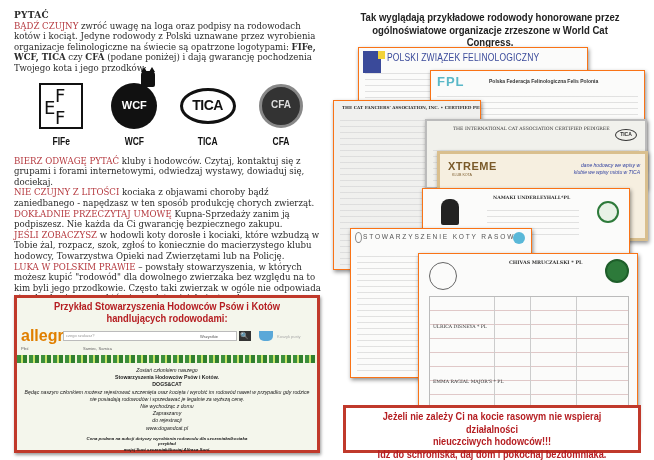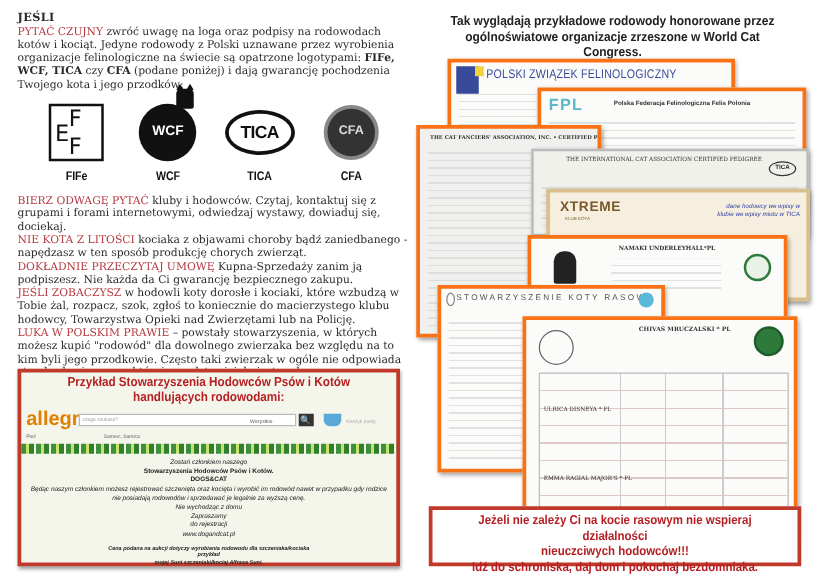--- a/index.html
+++ b/index.html
@@ -37,21 +37,21 @@
   .allegro-sub { display: flex; font-size: 4px; color: #666; margin: 2px 4px 0 4px; font-family: "Liberation Sans", sans-serif; }
   .allegro-sub span:first-child { width: 62px; }
   .border-strip { height: 8px; margin: 4px 0 4px 0; background: repeating-linear-gradient(90deg, #3c8f3c 0 4px, #c7e36a 4px 6px, #2f7f2f 6px 10px, #f2f7d8 10px 12px); }
   .ad-body { text-align: center; font-family: "Liberation Sans", sans-serif; font-style: italic; font-size: 5.2px; line-height: 7.2px; color: #222; padding: 0 6px; }
   .ad-body .bold { font-weight: bold; font-style: normal; }
   .ad-foot { font-size: 4.4px; line-height: 5.6px; margin-top: 4px; font-weight: bold; }
 
   
   .rtitle { position: absolute; left: 340px; top: 12px; width: 300px; text-align: center; font-family: "Liberation Sans", sans-serif; font-weight: bold; font-size: 10.4px; line-height: 12.5px; color: #222; transform: scaleX(0.92); }
 
-  .doc { position: absolute; background: #fbfbfa; border: 3px solid #f97316; box-shadow: 1px 2px 4px rgba(0,0,0,0.45); overflow: hidden; font-family: "Liberation Sans", sans-serif; }
+  .doc { position: absolute; background: #fbfbfa; border: 1px solid #f97316; box-shadow: 1px 2px 4px rgba(0,0,0,0.45); overflow: hidden; font-family: "Liberation Sans", sans-serif; }
   .doc .lines { position: absolute; left: 6px; right: 6px; bottom: 4px; top: 20px; background: repeating-linear-gradient(180deg, transparent 0 5px, #d6d6d6 5px 6px); opacity: 0.7; }
   .doc .hd { position: absolute; white-space: nowrap; }
 
   .d-pzf { left: 358px; top: 47px; width: 230px; height: 70px; }
   .d-pzf .hd { left: 28px; top: 4px; font-size: 10px; color: #3a4a9a; letter-spacing: 0.2px; transform: scaleX(0.85); transform-origin: left; }
   .d-pzf .catlogo { position: absolute; left: 4px; top: 3px; width: 18px; height: 22px; background: #3a4a9a; }
   .d-pzf .catlogo:after { content: ""; position: absolute; right: -4px; top: 0; width: 7px; height: 8px; background: #f2d23a; }
 
   .d-fpl { left: 430px; top: 70px; width: 215px; height: 100px; }
   .d-fpl .hd.fpl { left: 6px; top: 3px; font-size: 13px; color: #5ab8c8; font-weight: bold; letter-spacing: 1px; }
@@ -91,23 +91,23 @@
   .d-chivas .names { position: absolute; left: 14px; top: 70px; font-size: 4.6px; color: #333; font-family: "DejaVu Serif", serif; line-height: 6px; }
   .d-chivas .names2 { position: absolute; left: 14px; top: 125px; font-size: 4.6px; color: #333; font-family: "DejaVu Serif", serif; line-height: 6px; }
   .d-chivas .club { position: absolute; right: 6px; bottom: 8px; font-size: 3.4px; color: #444; text-align: center; line-height: 4.6px; font-weight: bold; }
   .warnbox { position: absolute; left: 343px; top: 405px; width: 298px; height: 48px; border: 3px solid #c0392b; background: #fff; text-align: center; font-family: "Liberation Sans", sans-serif; font-weight: bold; color: #b51e22; font-size: 10.2px; line-height: 12.5px; padding-top: 3px; }
   .warnbox span { display: block; transform: scaleX(0.9); }
 </style>
 </head>
 <body>
 
 <div class="left">
-  <div class="title">JEŚLI</div>
+  <div class="title">PYTAĆ</div>
   <div class="para">
-    <span class="red">PYTAĆ CZUJNY</span><span> zwróć uwagę na loga oraz podpisy na rodowodach kotów i kociąt. Jedyne rodowody z Polski uznawane przez wyrobienia organizacje felinologiczne na świecie są opatrzone logotypami: </span><b>FIFe, WCF, TICA</b><span> czy </span><b>CFA</b><span> (podane poniżej) i dają gwarancję pochodzenia Twojego kota i jego przodków:</span>
+    <span class="red">BĄDŹ CZUJNY</span><span> zwróć uwagę na loga oraz podpisy na rodowodach kotów i kociąt. Jedyne rodowody z Polski uznawane przez wyrobienia organizacje felinologiczne na świecie są opatrzone logotypami: </span><b>FIFe, WCF, TICA</b><span> czy </span><b>CFA</b><span> (podane poniżej) i dają gwarancję pochodzenia Twojego kota i jego przodków:</span>
   </div>
 
   <div class="logos">
     <div class="logo">
       <div class="mark">
           <div class="fife-box">
         <span style="left:14px;top:2px;">F</span>
             <span style="left:3px;top:14px;">E</span>
             <span style="left:14px;top:24px;">F</span>
       </div>
@@ -128,21 +128,21 @@
     </div>
     <div class="logo">
       <div class="mark">
           <div class="cfa-disc">CFA</div>
         </div>
       <div class="cap">CFA</div>
     </div>
   </div>
 
   <div class="para"><span class="red">BIERZ ODWAGĘ PYTAĆ</span><span> kluby i  hodowców. Czytaj, kontaktuj się z grupami i forami internetowymi, odwiedzaj wystawy, dowiaduj się, dociekaj.</span></div>
-  <div class="para"><span class="red">NIE KOTA Z LITOŚCI</span><span> kociaka z objawami choroby bądź zaniedbanego  - napędzasz w ten sposób produkcję chorych zwierząt.</span></div>
+  <div class="para"><span class="red">NIE CZUJNY Z LITOŚCI</span><span> kociaka z objawami choroby bądź zaniedbanego  - napędzasz w ten sposób produkcję chorych zwierząt.</span></div>
   <div class="para"><span class="red">DOKŁADNIE PRZECZYTAJ UMOWĘ</span><span> Kupna-Sprzedaży zanim ją podpiszesz. Nie każda da Ci gwarancję bezpiecznego zakupu.</span></div>
   <div class="para"><span class="red">JEŚLI ZOBACZYSZ</span><span> w hodowli koty dorosłe i kociaki, które wzbudzą w Tobie żal, rozpacz, szok, zgłoś to koniecznie do macierzystego klubu hodowcy, Towarzystwa Opieki nad Zwierzętami lub na Policję.</span></div>
   <div class="para"><span class="red" style="font-weight:normal">LUKA W POLSKIM PRAWIE</span><span> – powstały stowarzyszenia, w których możesz kupić "rodowód" dla dowolnego zwierzaka bez względu na to kim byli jego przodkowie. Często taki zwierzak w ogóle nie odpowiada standardowi rasy, za której przedstawiciela jest podawany.</span></div>
 </div>
 
 <div class="adbox">
   <div class="head">
     <div>Przykład Stowarzyszenia Hodowców Psów i Kotów</div>
     <div>handlujących rodowodami:</div>
   </div>

